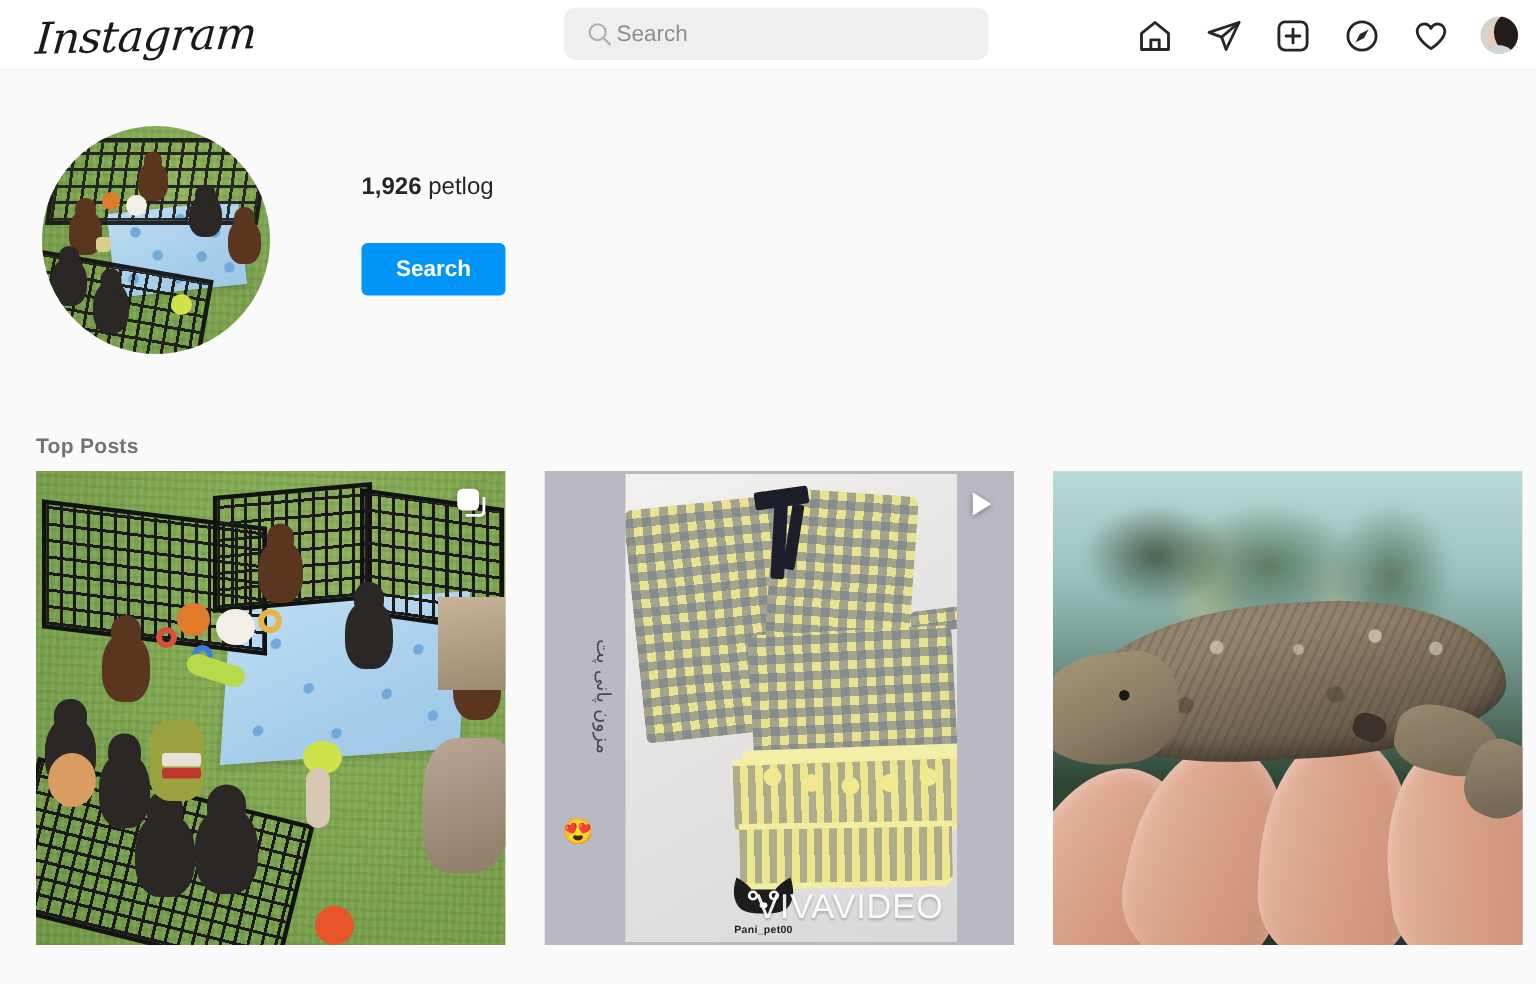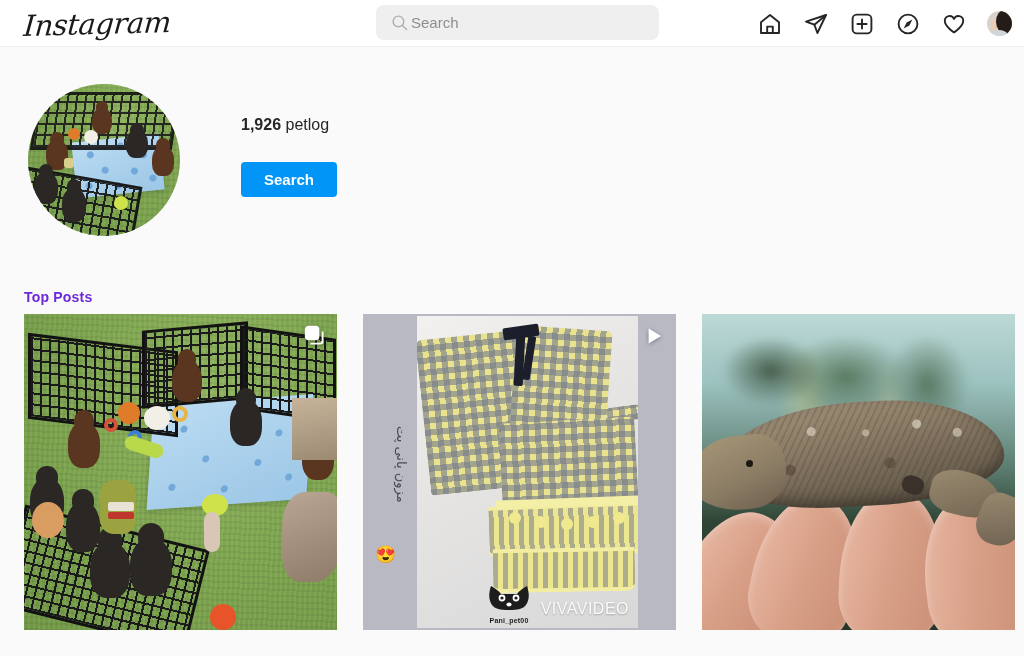--- a/index.html
+++ b/index.html
@@ -133,21 +133,21 @@
     font-size: 15px;
     font-weight: 700;
     padding: 9px 23px;
     cursor: pointer;
   }
 
   .section-label {
     margin-top: 53px;
     font-size: 14px;
     font-weight: 700;
-    color: #6d28d9;
+    color: #737373;
     letter-spacing: .2px;
   }
 
   .grid {
     margin-top: 9px;
     display: flex;
     gap: 26px;
   }
   .tile {
     width: 313px; height: 316px;
@@ -258,21 +258,21 @@
   .vid-emoji {
     position: absolute;
     left: 12px; top: 232px;
     font-size: 17px;
     line-height: 1;
   }
   .vivavideo {
     position: absolute;
     right: 9px; bottom: 10px;
     font-family: "Liberation Sans", sans-serif;
-    font-size: 16px;
+    font-size: 23px;
     font-weight: 400;
     color: rgba(255,255,255,.92);
     letter-spacing: .5px;
     text-shadow: 0 1px 2px rgba(0,0,0,.25);
   }
   .dog-logo {
     position: absolute;
     left: 58px; bottom: 4px;
     width: 68px;
     text-align: center;

